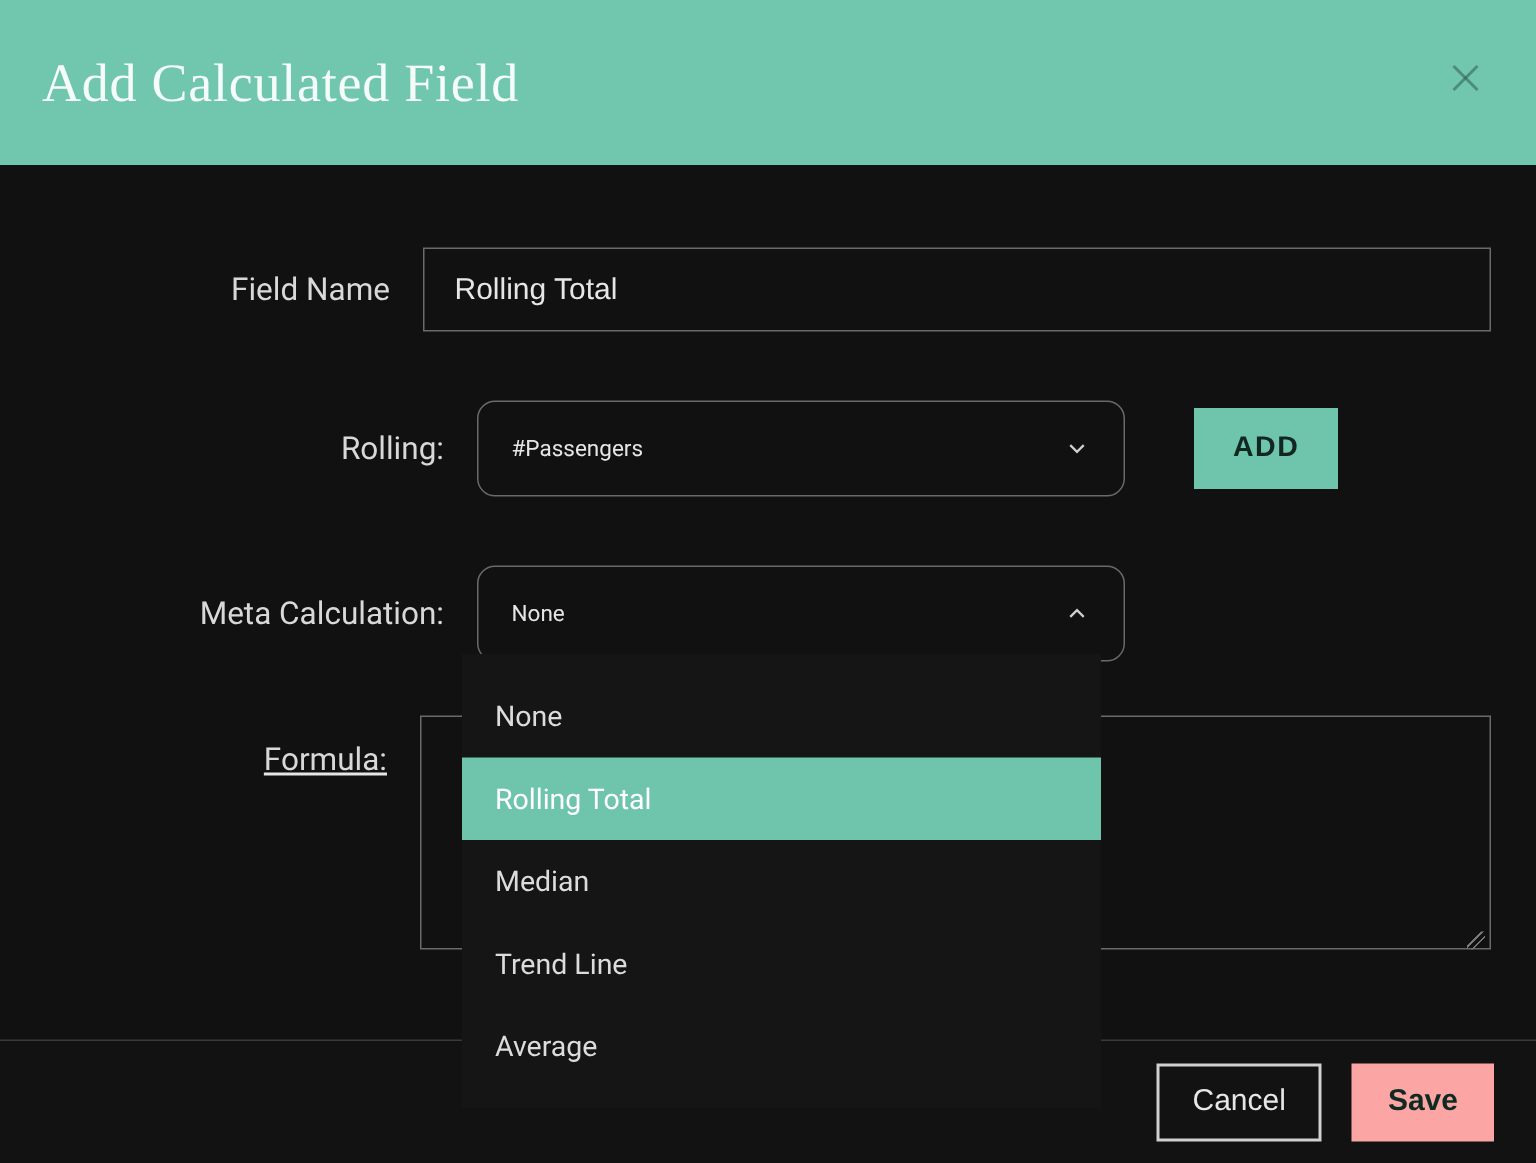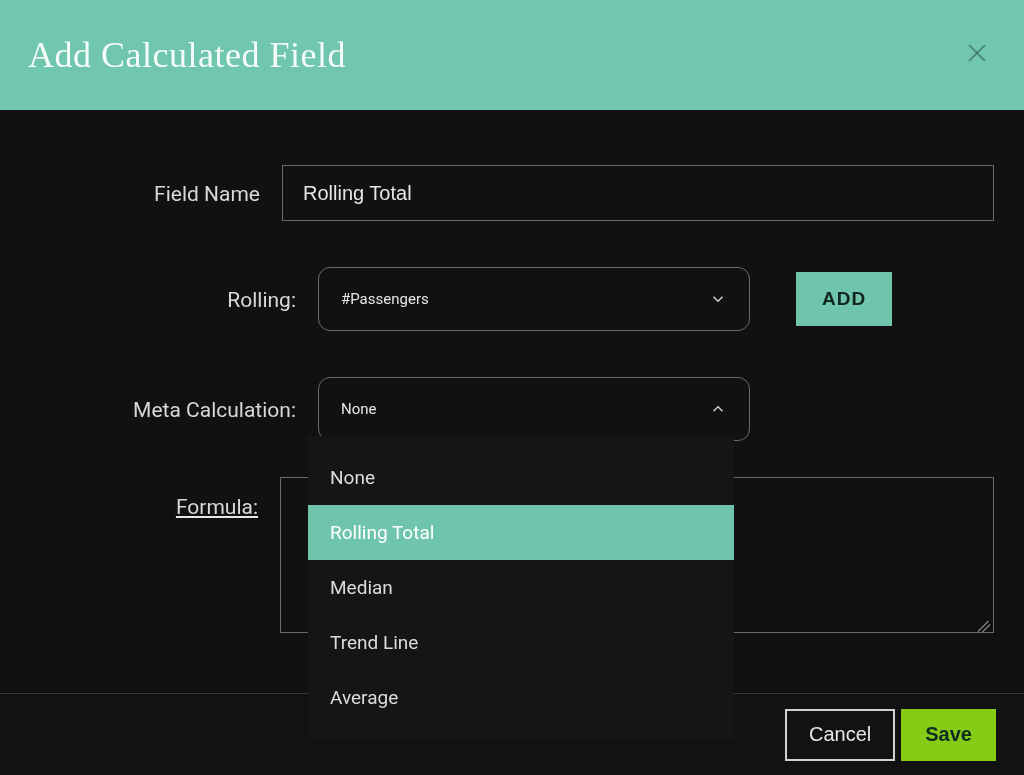--- a/index.html
+++ b/index.html
@@ -164,40 +164,40 @@
     
     .footer-bar {
       position: absolute;
       left: 0; right: 0;
       bottom: 0;
       height: 82px;
       border-top: 1px solid #3a3a3a;
       display: flex;
       justify-content: flex-end;
       align-items: center;
-      gap: 6px;
+      gap: 20px;
       padding: 0 28px;
       background: #121212;
       z-index: 10;
     }
     .btn-cancel {
       height: 52px;
       padding: 0 22px;
       border: 2px solid #d0d0d0;
       background: transparent;
       color: #e6e6e6;
       font-size: 20px;
       font-weight: 500;
       cursor: pointer;
     }
     .btn-save {
       height: 52px;
       padding: 0 24px;
       border: none;
-      background: #84cc16;
+      background: #fca5a5;
       color: #0e2a21;
       font-size: 20px;
       font-weight: 600;
       cursor: pointer;
     }
   </style>
 </head>
 <body>
 
 <div class="header">

